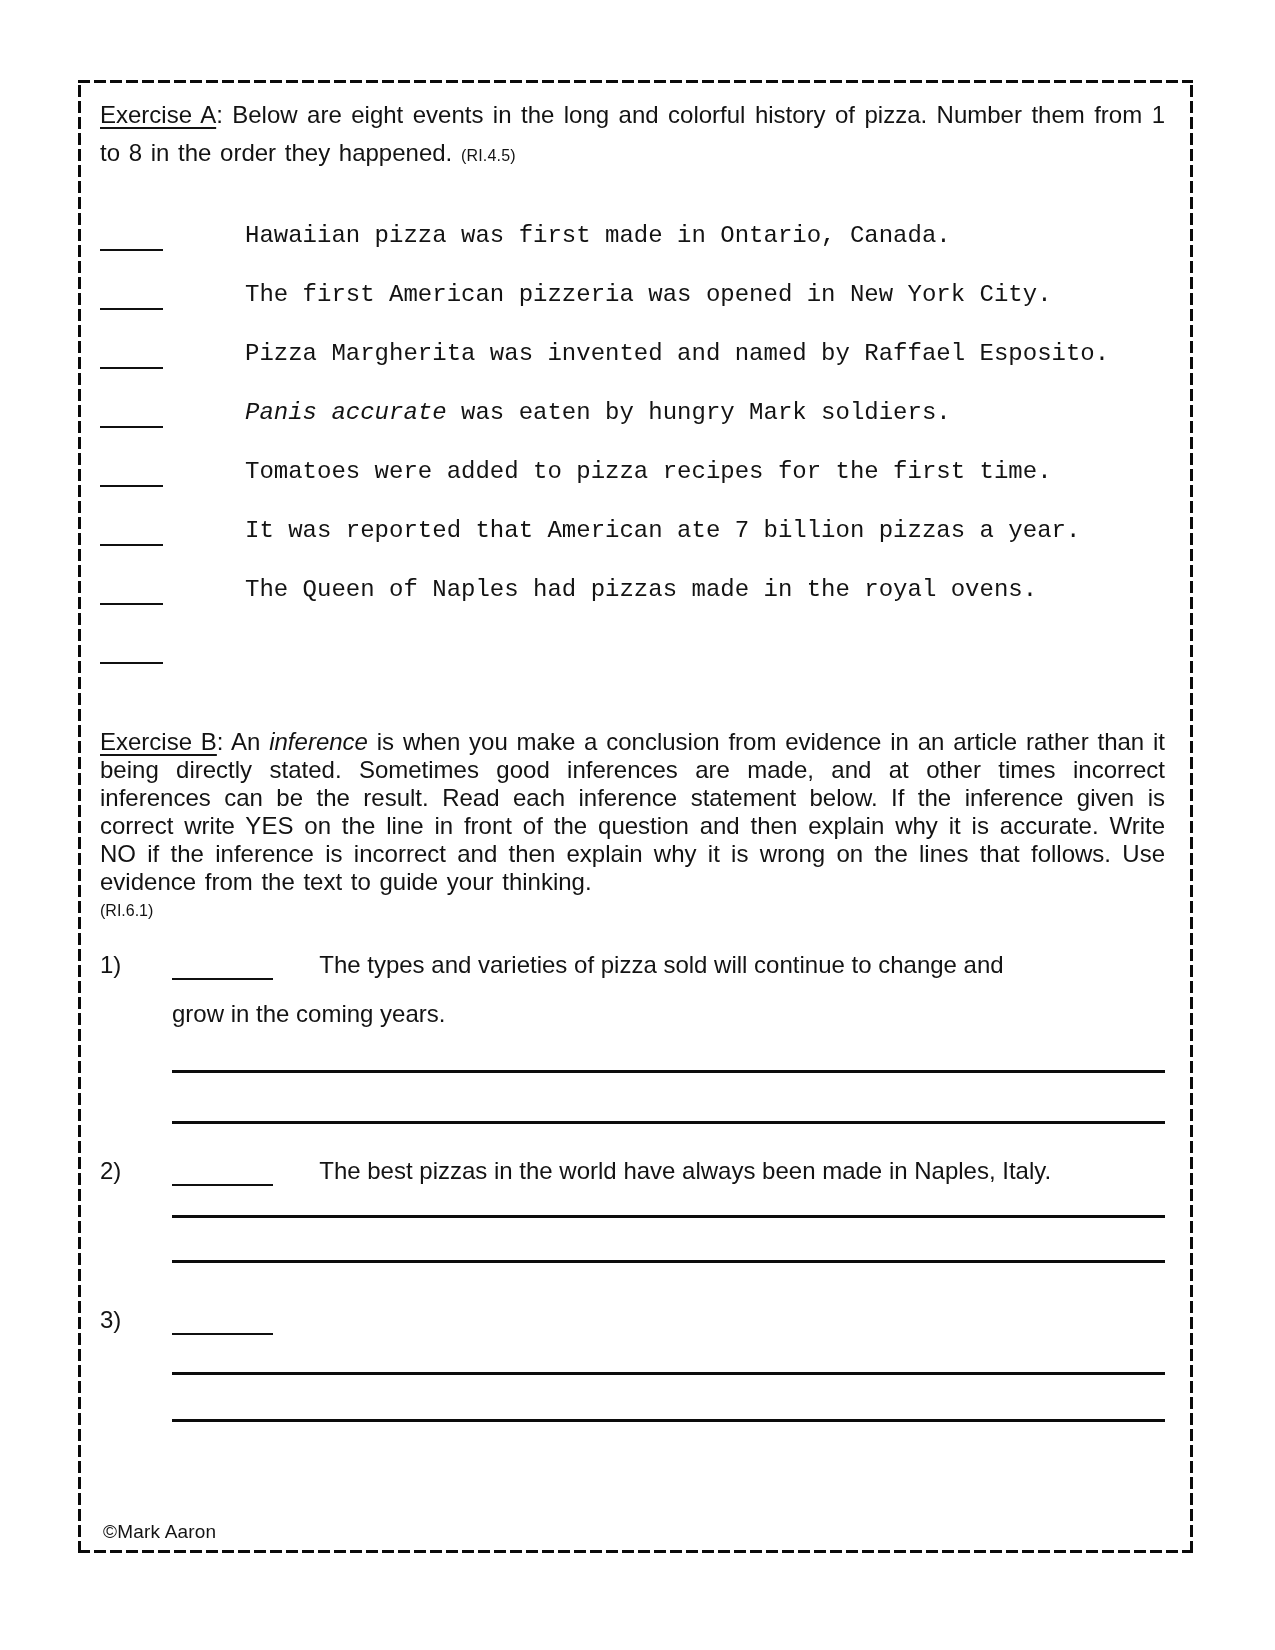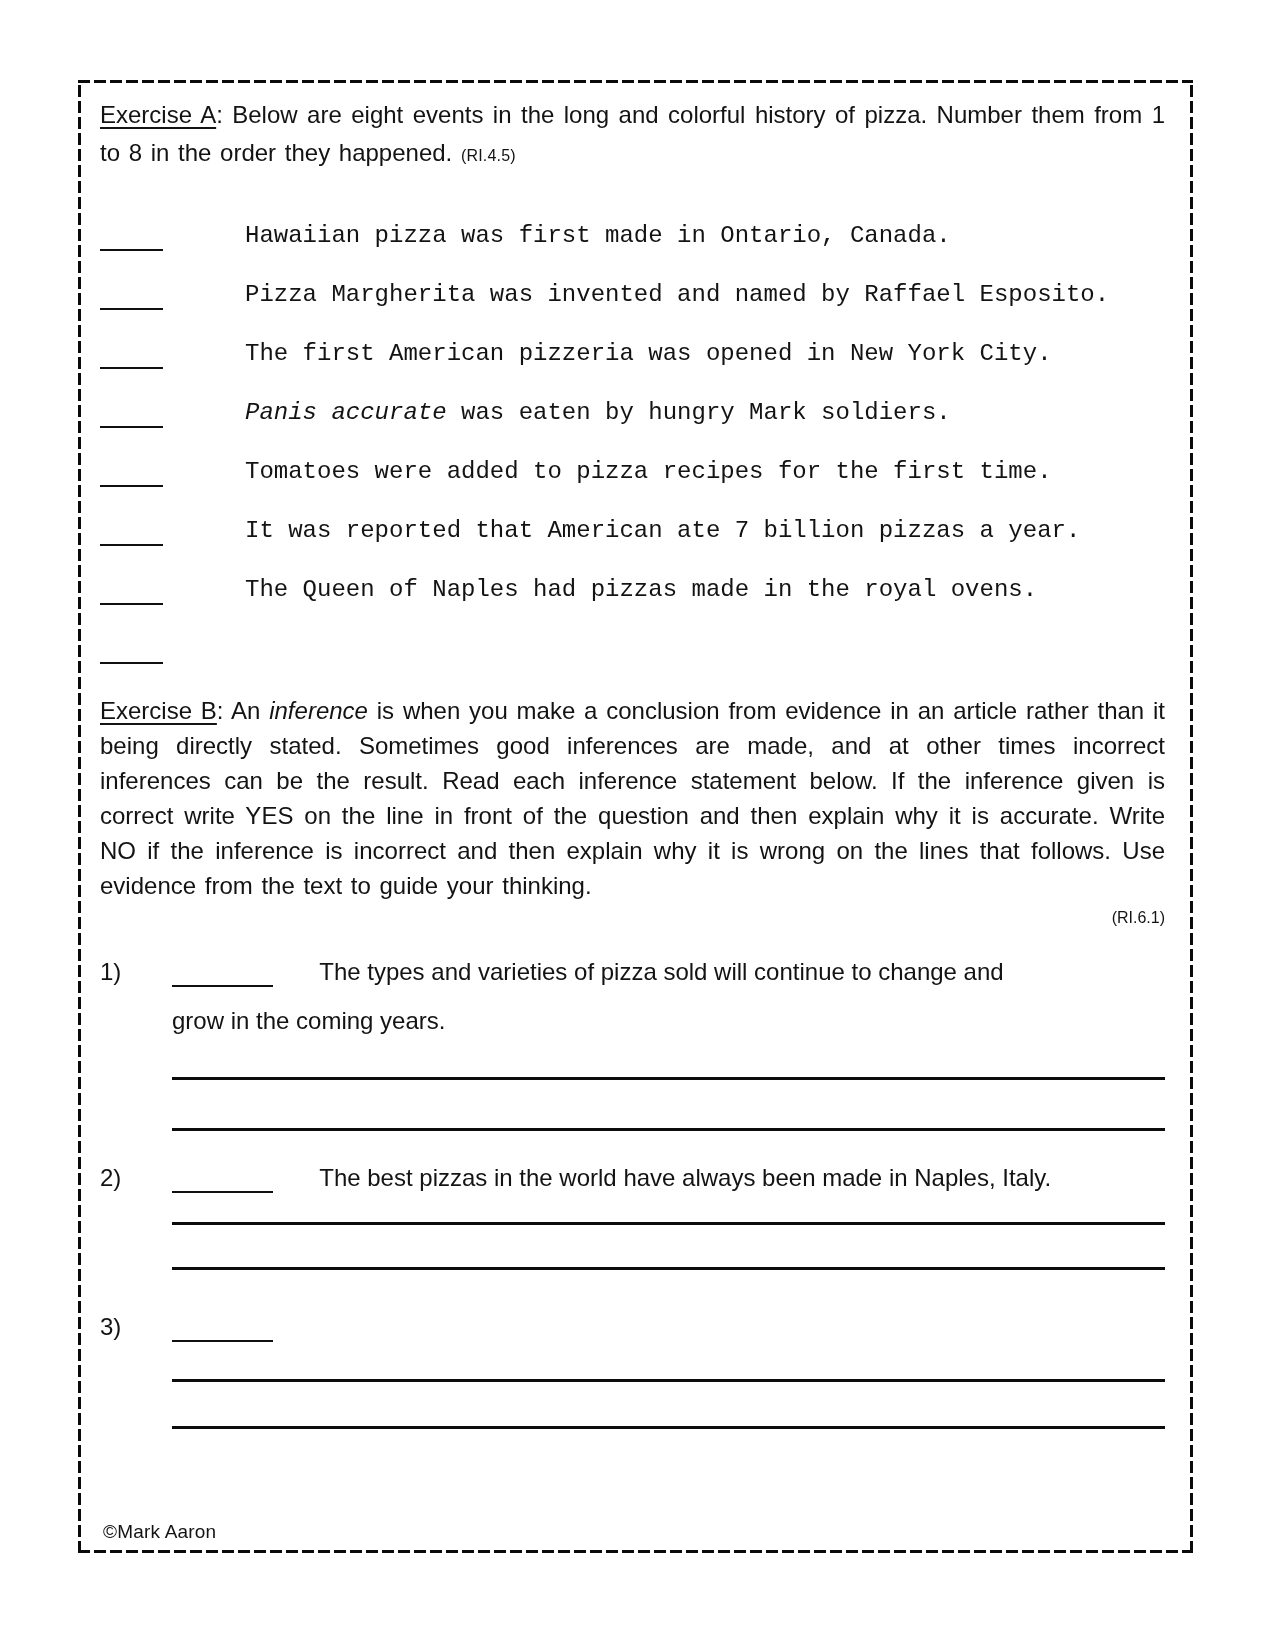--- a/index.html
+++ b/index.html
@@ -27,28 +27,28 @@
     left: 22px; right: 28px; top: 16px;
   }
 
   .para {
     font-size: 24px;
     line-height: 38px;
     text-align: justify;
     word-spacing: 2px;
   }
   .para-a { }
-  .para-b { margin-top: 29px; line-height: 35px; }
+  .para-b { margin-top: 64px; line-height: 28px; }
 
   .ex-title {
     text-decoration: underline;
     text-underline-offset: 4px;
   }
   .std { font-size: 16px; letter-spacing: 0.2px; }
-  .std-line { font-size: 16px; line-height: 26px; margin-top: 2px; text-align: right; }
+  .std-line { font-size: 16px; line-height: 26px; margin-top: 2px; text-align: left; }
   .it { font-style: italic; }
 
   .events { margin-top: 46px; }
   .event {
     position: relative;
     padding-left: 145px;
     height: 30px;
     font-size: 24px;
     line-height: 30px;
     white-space: nowrap;
@@ -111,25 +111,25 @@
 
     <p class="para para-a"><span class="ex-title">Exercise A</span><span>: Below are eight events in the long and colorful history of pizza. Number them from 1 to 8 in the order they happened. </span><span class="std">(RI.4.5)</span></p>
 
     <div class="events">
       <div class="event">
         <span class="ev-blank"></span>
         <span class="it"></span><span>Hawaiian pizza was first made in Ontario, Canada.</span>
       </div>
       <div class="event">
         <span class="ev-blank"></span>
-        <span class="it"></span><span>Pizza Margherita was invented and named by Raffael Esposito.</span>
+        <span class="it"></span><span>The first American pizzeria was opened in New York City.</span>
       </div>
       <div class="event">
         <span class="ev-blank"></span>
-        <span class="it"></span><span>The first American pizzeria was opened in New York City.</span>
+        <span class="it"></span><span>Pizza Margherita was invented and named by Raffael Esposito.</span>
       </div>
       <div class="event">
         <span class="ev-blank"></span>
         <span class="it">Panis accurate</span><span> was eaten by hungry Mark soldiers.</span>
       </div>
       <div class="event">
         <span class="ev-blank"></span>
         <span class="it"></span><span>Tomatoes were added to pizza recipes for the first time.</span>
       </div>
       <div class="event">

